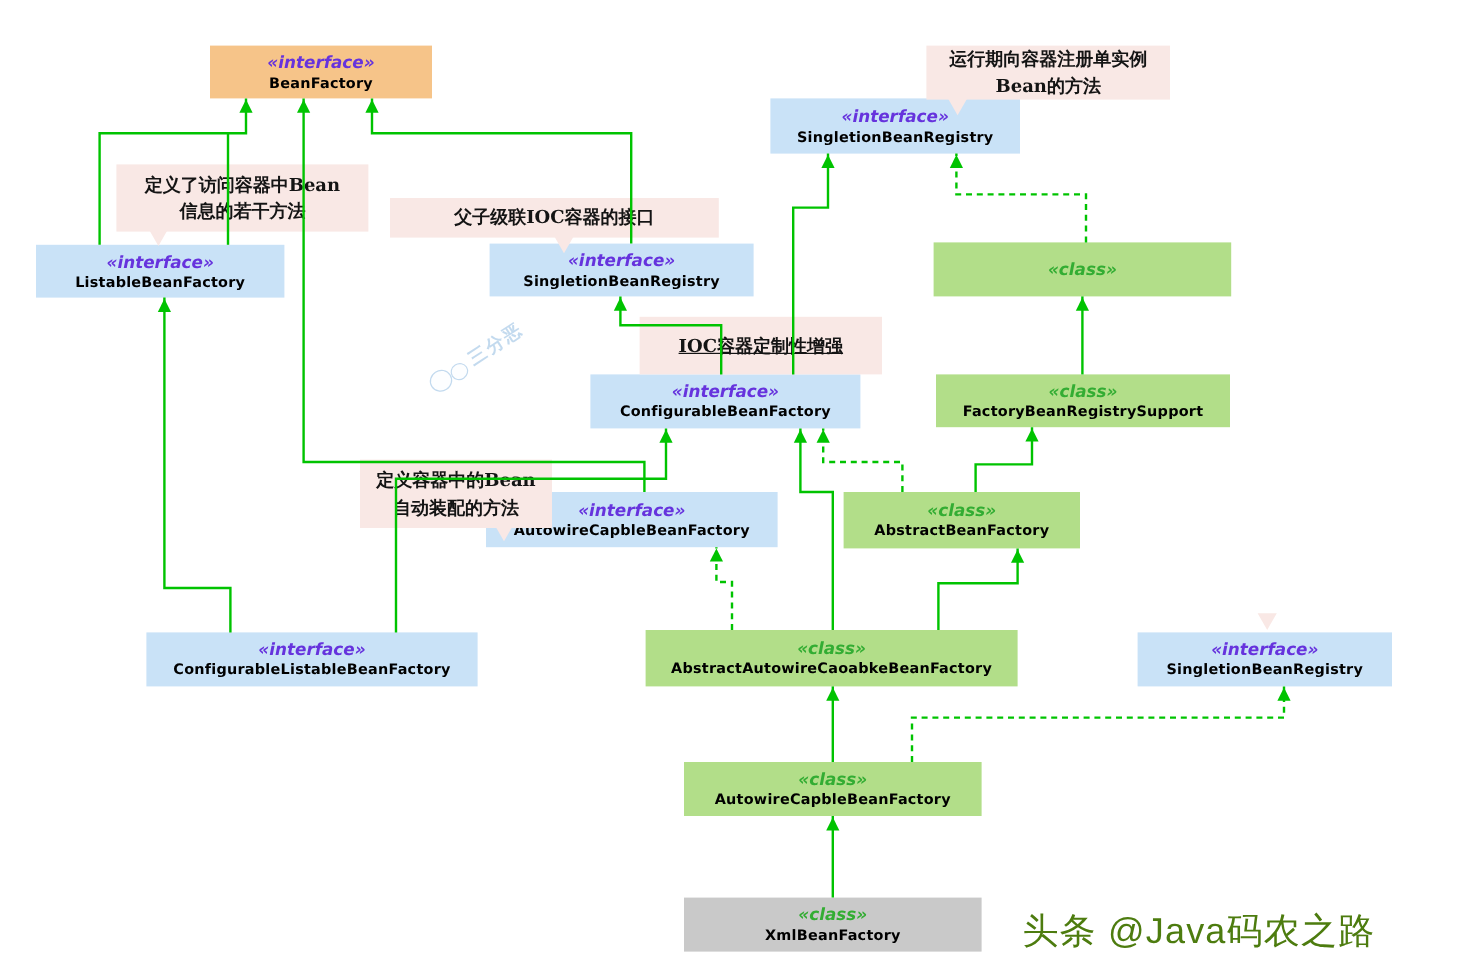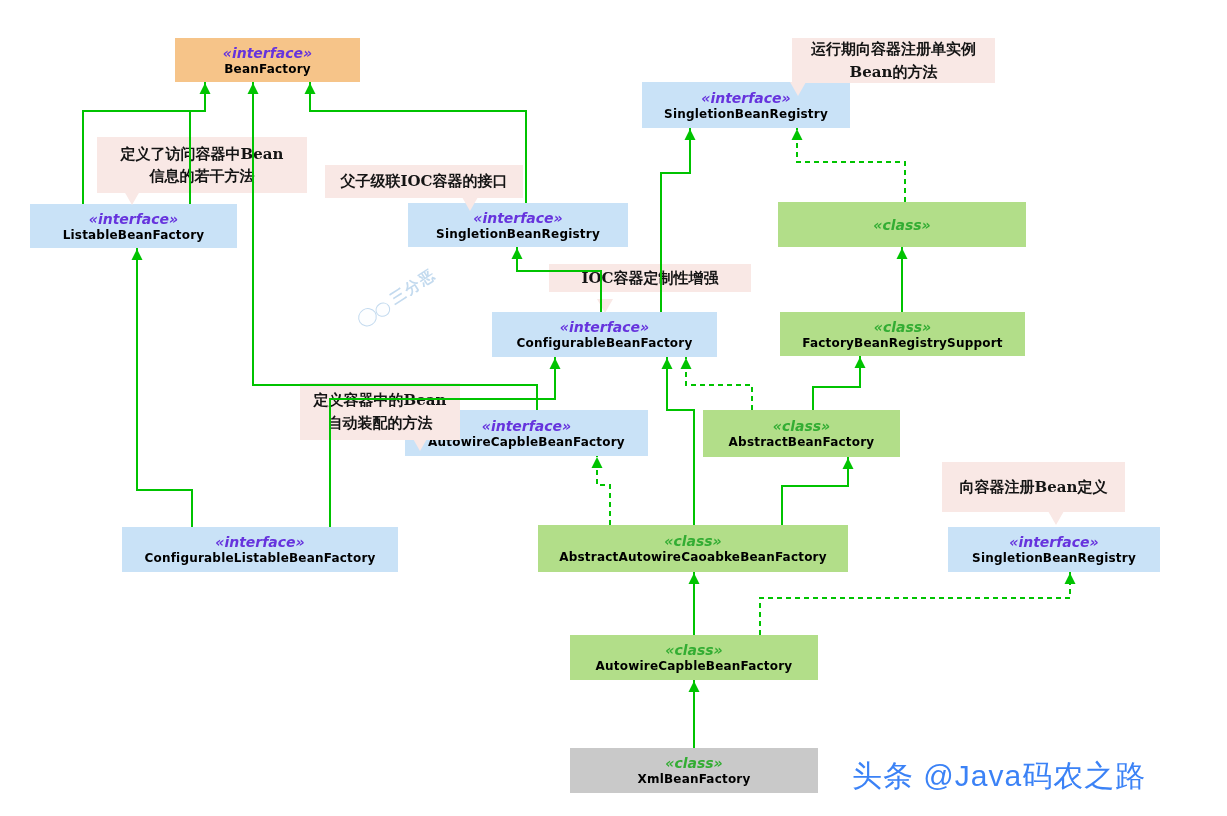--- a/index.html
+++ b/index.html
@@ -38,21 +38,21 @@
   }
   .wm-circle{border:1.6px solid #b9d4ec;border-radius:50%;background:#fdfeff;}
   .wm-c1{width:17px;height:16px;}
   .wm-c2{width:13px;height:12px;margin-left:-5px;margin-top:5px;}
   #watermark .wm-text{
     color:#b9d4ec;font-size:15px;font-weight:bold;letter-spacing:2px;
     font-family:"DejaVu Sans",sans-serif;
   }
   #credit{
     position:absolute;left:852px;top:756px;width:370px;
-    font-size:30px;color:#3b82f6;letter-spacing:1px;
+    font-size:30px;color:#4d7c0f;letter-spacing:1px;
     text-shadow:2px 2px 0 #ffffff;font-family:"Liberation Sans",sans-serif;
   }
 </style>
 </head>
 <body>
 
 <div id="canvas">
   <div id="watermark">
     <span class="wm-circle wm-c1"></span>
     <span class="wm-circle wm-c2"></span>
@@ -112,41 +112,38 @@
     </div>
     <div class="uml-node" style="left: 570px; top: 748px; width: 248px; height: 45px; background: rgb(201, 201, 201);">
       <span class="node-stereo st-class">«class»</span>
       <span class="node-name">XmlBeanFactory</span>
     </div>
     <div class="uml-note" style="left: 97px; top: 137px; width: 210px; height: 56px;">
       <div>定义了访问容器中Bean</div>
       <div>信息的若干方法</div>
     </div>
     <div class="note-tail" style="left: 124px; top: 191px;"></div>
-    <div class="uml-note" style="left: 325px; top: 165px; width: 198px; height: 33px;">
+    <div class="uml-note" style="left: 325px; top: 165px; width: 274px; height: 33px;">
       <div>父子级联IOC容器的接口</div>
     </div>
     <div class="note-tail" style="left: 462px; top: 197px;"></div>
-    <div class="uml-note" style="left: 792px; top: 38px; width: 203px; height: 45px;">
+    <div class="uml-note" style="left: 772px; top: 38px; width: 203px; height: 45px;">
       <div>运行期向容器注册单实例</div>
       <div>Bean的方法</div>
     </div>
     <div class="note-tail" style="left: 790px; top: 82px;"></div>
-    <div class="uml-note" style="left: 549px; top: 264px; width: 202px; height: 28px;">
+    <div class="uml-note" style="left: 533px; top: 264px; width: 202px; height: 48px; text-decoration: underline;">
       <div>IOC容器定制性增强</div>
     </div>
     <div class="note-tail" style="left: 597px; top: 299px;"></div>
     <div class="uml-note" style="left: 300px; top: 383px; width: 160px; height: 57px;">
       <div>定义容器中的Bean</div>
       <div>自动装配的方法</div>
     </div>
     <div class="note-tail" style="left: 412px; top: 437px;"></div>
-    <div class="uml-note" style="left: 942px; top: 462px; width: 183px; height: 50px;">
-      <div>向容器注册Bean定义</div>
-    </div>
     <div class="note-tail" style="left: 1048px; top: 511px;"></div>
     <svg width="1227" height="816" id="connector-layer">
       <polyline points="83,204 83,111 205,111 205,82" class="edge"></polyline>
       <polygon points="199.5,94 210.5,94 205,83" class="arrowhead"></polygon>
       <polyline points="190,204 190,111" class="edge"></polyline>
       <polyline points="537,410 537,385 253,385 253,82" class="edge"></polyline>
       <polygon points="247.5,94 258.5,94 253,83" class="arrowhead"></polygon>
       <polyline points="526,203 526,111 310,111 310,82" class="edge"></polyline>
       <polygon points="304.5,94 315.5,94 310,83" class="arrowhead"></polygon>
       <polyline points="601,312 601,271 517,271 517,247" class="edge"></polyline>

